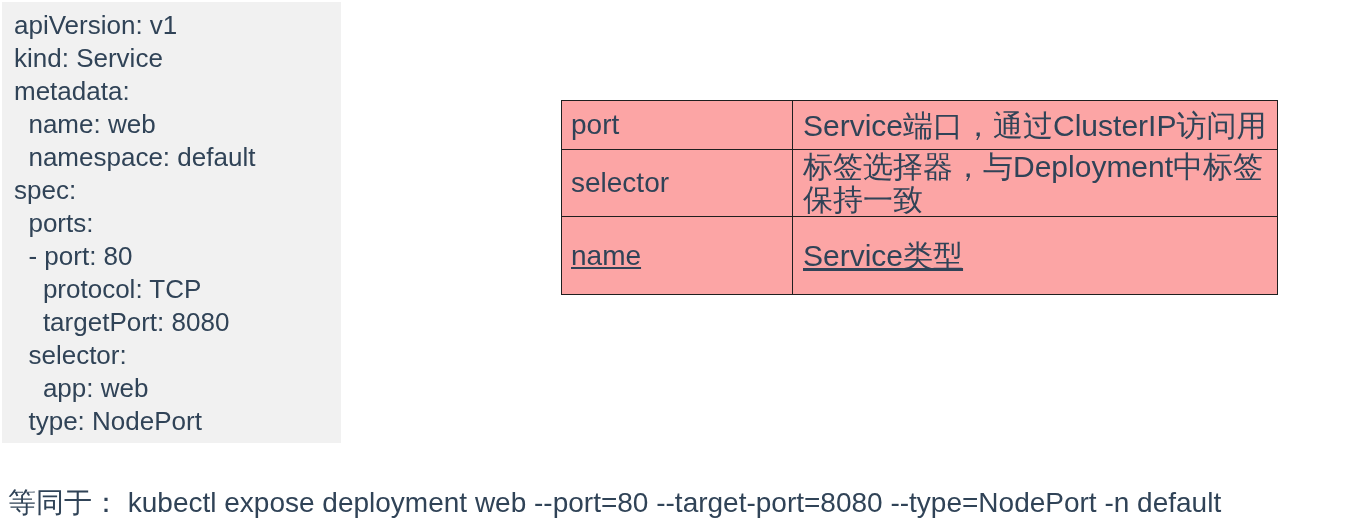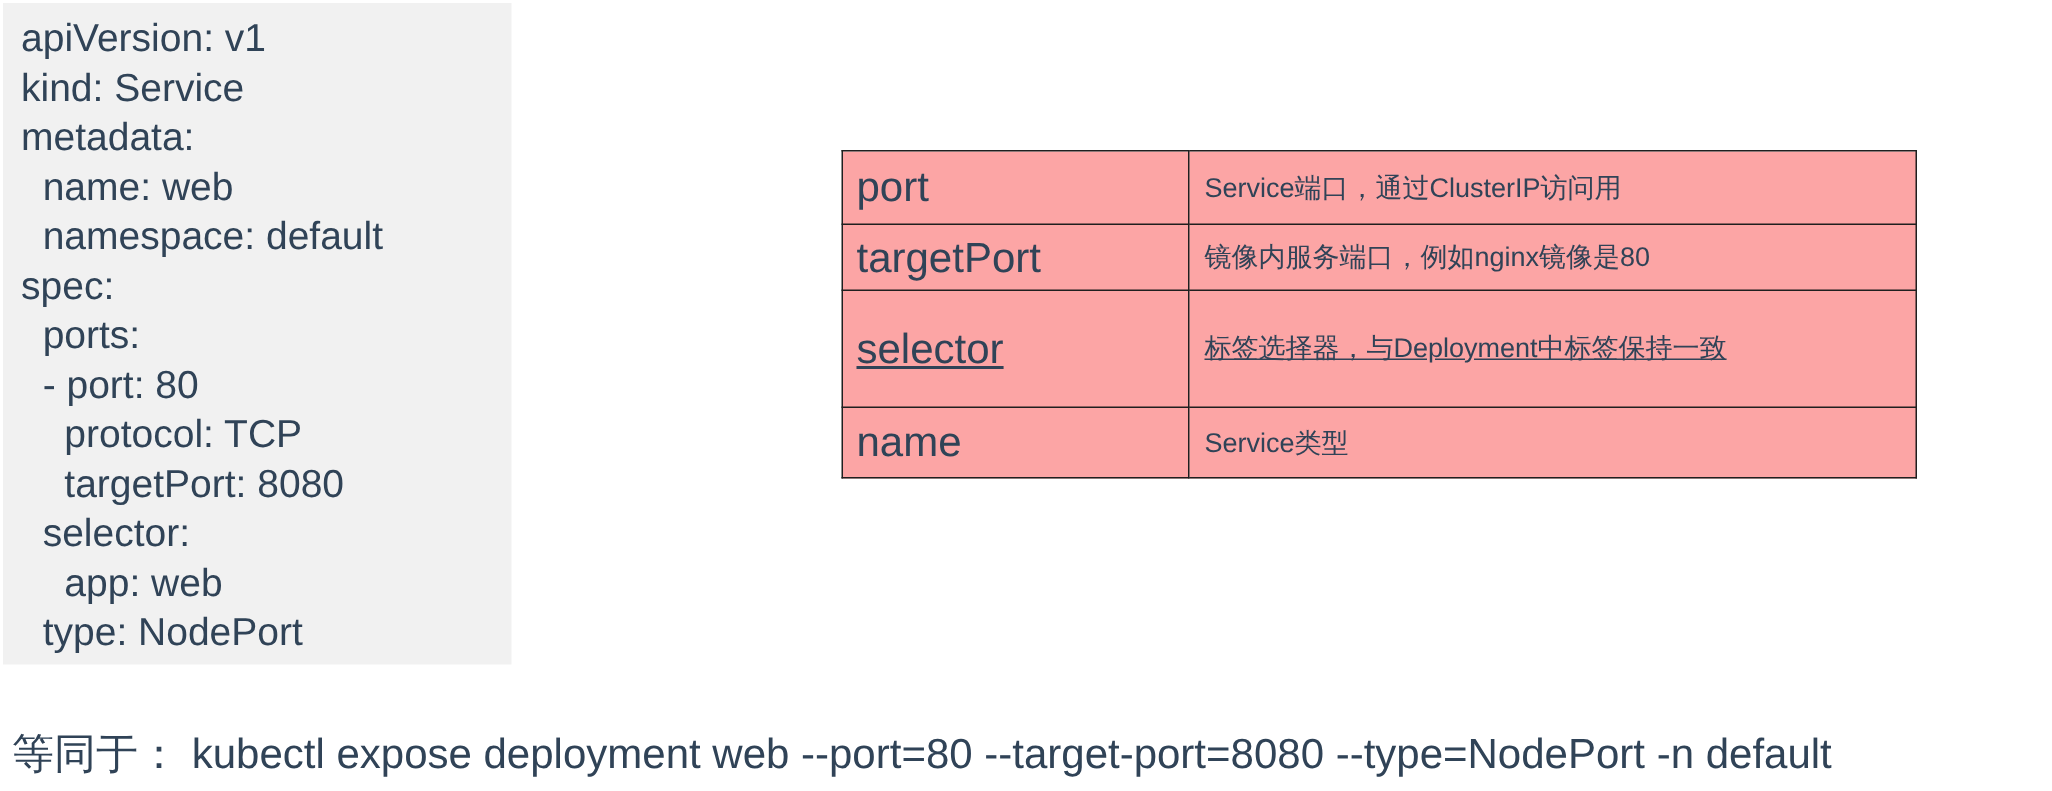--- a/index.html
+++ b/index.html
@@ -45,21 +45,21 @@
     vertical-align: middle;
     background: #fca5a5;
   }
   .fields-table td.key-cell {
     width: 231px;
     font-size: 28px;
     padding: 0 8px 0 9px;
   }
   .fields-table td.desc-cell {
     width: 485px;
-    font-size: 18px;
+    font-size: 30px;
     line-height: 33px;
     padding: 0 8px 0 10px;
   }
   .fields-table tr:nth-child(1) { height: 49px; }
   .fields-table tr:nth-child(2) { height: 44px; }
   .fields-table tr:nth-child(3) { height: 78px; text-decoration: underline; }
   .fields-table tr:nth-child(4) { height: 47px; }
   
   .footer-line {
     position: absolute;
@@ -91,24 +91,20 @@
     app: web
   type: NodePort</pre>
 
   <table class="fields-table">
     <tbody>
       <tr>
         <td class="key-cell">port</td>
         <td class="desc-cell">Service端口，通过ClusterIP访问用</td>
       </tr>
       <tr>
-        <td class="key-cell">targetPort</td>
-        <td class="desc-cell">镜像内服务端口，例如nginx镜像是80</td>
-      </tr>
-      <tr>
         <td class="key-cell">selector</td>
         <td class="desc-cell">标签选择器，与Deployment中标签保持一致</td>
       </tr>
       <tr>
         <td class="key-cell">name</td>
         <td class="desc-cell">Service类型</td>
       </tr>
     </tbody>
   </table>
 

